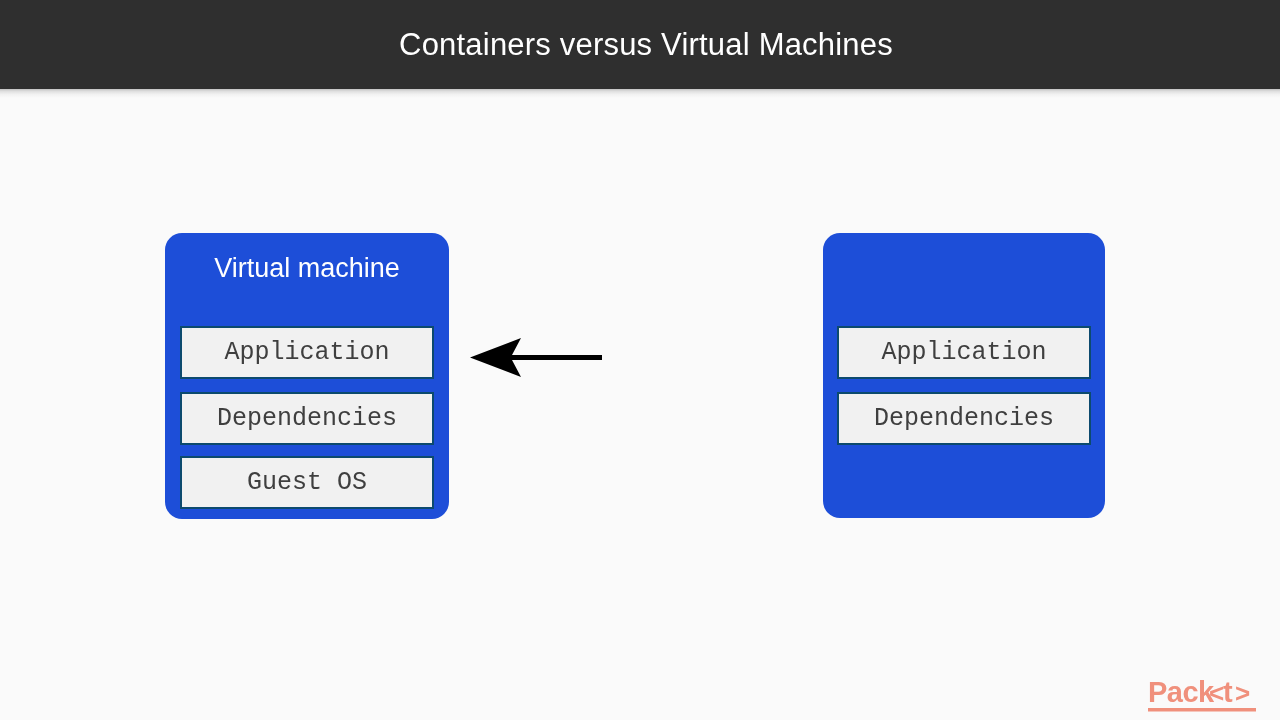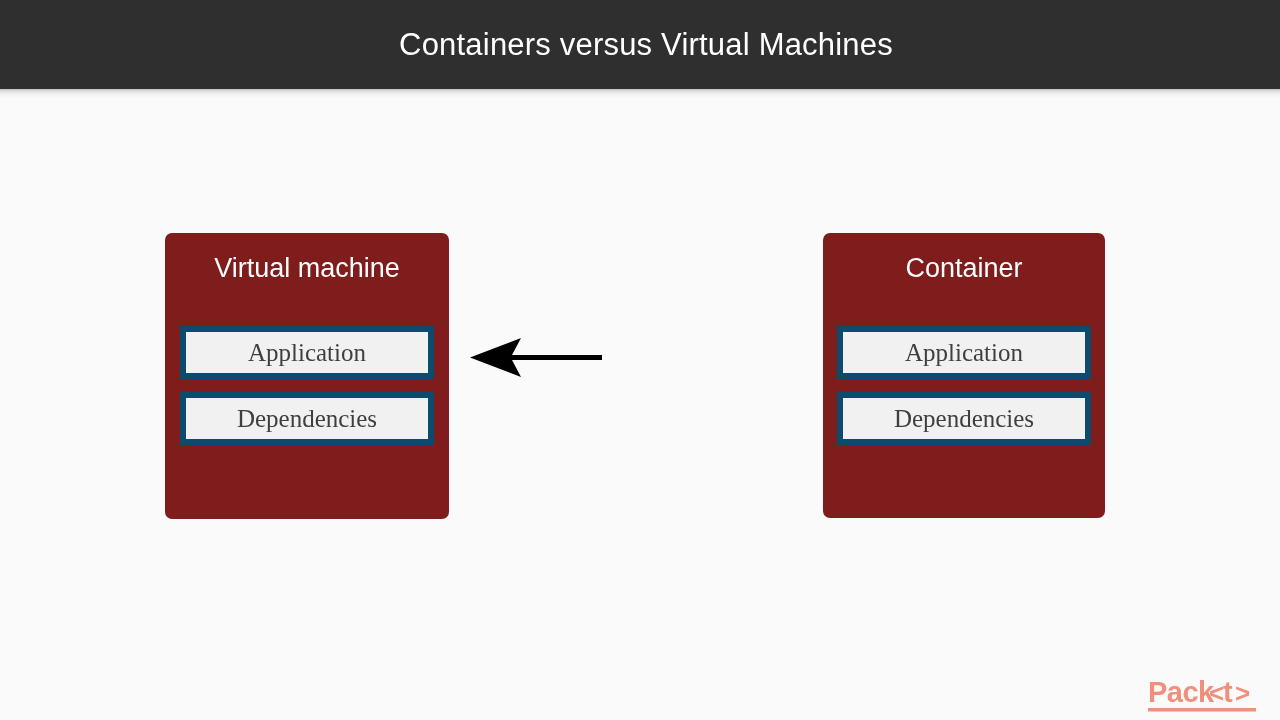--- a/index.html
+++ b/index.html
@@ -55,22 +55,22 @@
                 rgba(0,0,0,0.22) 0%,
                 rgba(0,0,0,0.10) 28%,
                 rgba(0,0,0,0.035) 60%,
                 rgba(0,0,0,0.0) 100%);
     pointer-events: none;
   }
 
   
   .card {
     position: absolute;
-    background: #7f1d1d;
-    border-radius: 7px;
+    background: #1d4ed8;
+    border-radius: 17px;
     box-sizing: border-box;
   }
   .card-vm {
     left: 165px;
     top: 233px;
     width: 284px;
     height: 286px;
   }
   .card-container {
     left: 823px;
@@ -89,28 +89,28 @@
     line-height: 1.2;
     font-family: "Liberation Sans", sans-serif;
     white-space: nowrap;
   }
 
   
   .layer {
     position: absolute;
     height: 53px;
     background: #f1f1f1;
-    border: 6px solid #0c4a6e;
+    border: 2px solid #0c4a6e;
     box-sizing: border-box;
     display: flex;
     align-items: center;
     justify-content: center;
     color: #3f3f3f;
     font-size: 25px;
-    font-family: Liberation Serif, serif;
+    font-family: Liberation Mono, monospace;
     white-space: nowrap;
   }
   .card-vm .layer { left: 15px; width: 254px; }
   .card-container .layer { left: 14px; width: 254px; }
   .layer-0 { top: 93px; }
   .layer-1 { top: 159px; }
   .layer-2 { top: 223px; }
 
   
   .arrow {
@@ -138,30 +138,30 @@
 
   <div class="header-bar">
     <div class="header-title">Containers versus Virtual Machines</div>
   </div>
   <div class="header-shadow"></div>
 
   <div class="card card-vm">
     <div class="card-title">Virtual machine</div>
     <div class="layer layer-0">Application</div>
     <div class="layer layer-1">Dependencies</div>
+    <div class="layer layer-2">Guest OS</div>
   </div>
 
   <div class="arrow">
     <svg width="136" height="48" viewBox="0 0 136 48" xmlns="http://www.w3.org/2000/svg">
       <path d="M2 23.5 L53 4 L44 21 L134 21 L134 26 L44 26 L53 43 Z" fill="#000000"></path>
     </svg>
   </div>
 
   <div class="card card-container">
-    <div class="card-title">Container</div>
     <div class="layer layer-0">Application</div>
     <div class="layer layer-1">Dependencies</div>
   </div>
 
   <div class="packt-logo">
     <svg width="112" height="42" viewBox="0 0 112 42" xmlns="http://www.w3.org/2000/svg">
       <text x="0" y="26" font-family="Liberation Sans, sans-serif" font-size="29" font-weight="bold" letter-spacing="-0.5" fill="#f0907c">Pack</text>
       <text x="61" y="26" font-family="Liberation Sans, sans-serif" font-size="26" font-weight="bold" fill="#f0907c">&lt;</text>
       <text x="75" y="26" font-family="Liberation Sans, sans-serif" font-size="29" font-weight="bold" fill="#f0907c">t</text>
       <text x="87" y="26" font-family="Liberation Sans, sans-serif" font-size="26" font-weight="bold" fill="#f0907c">&gt;</text>

